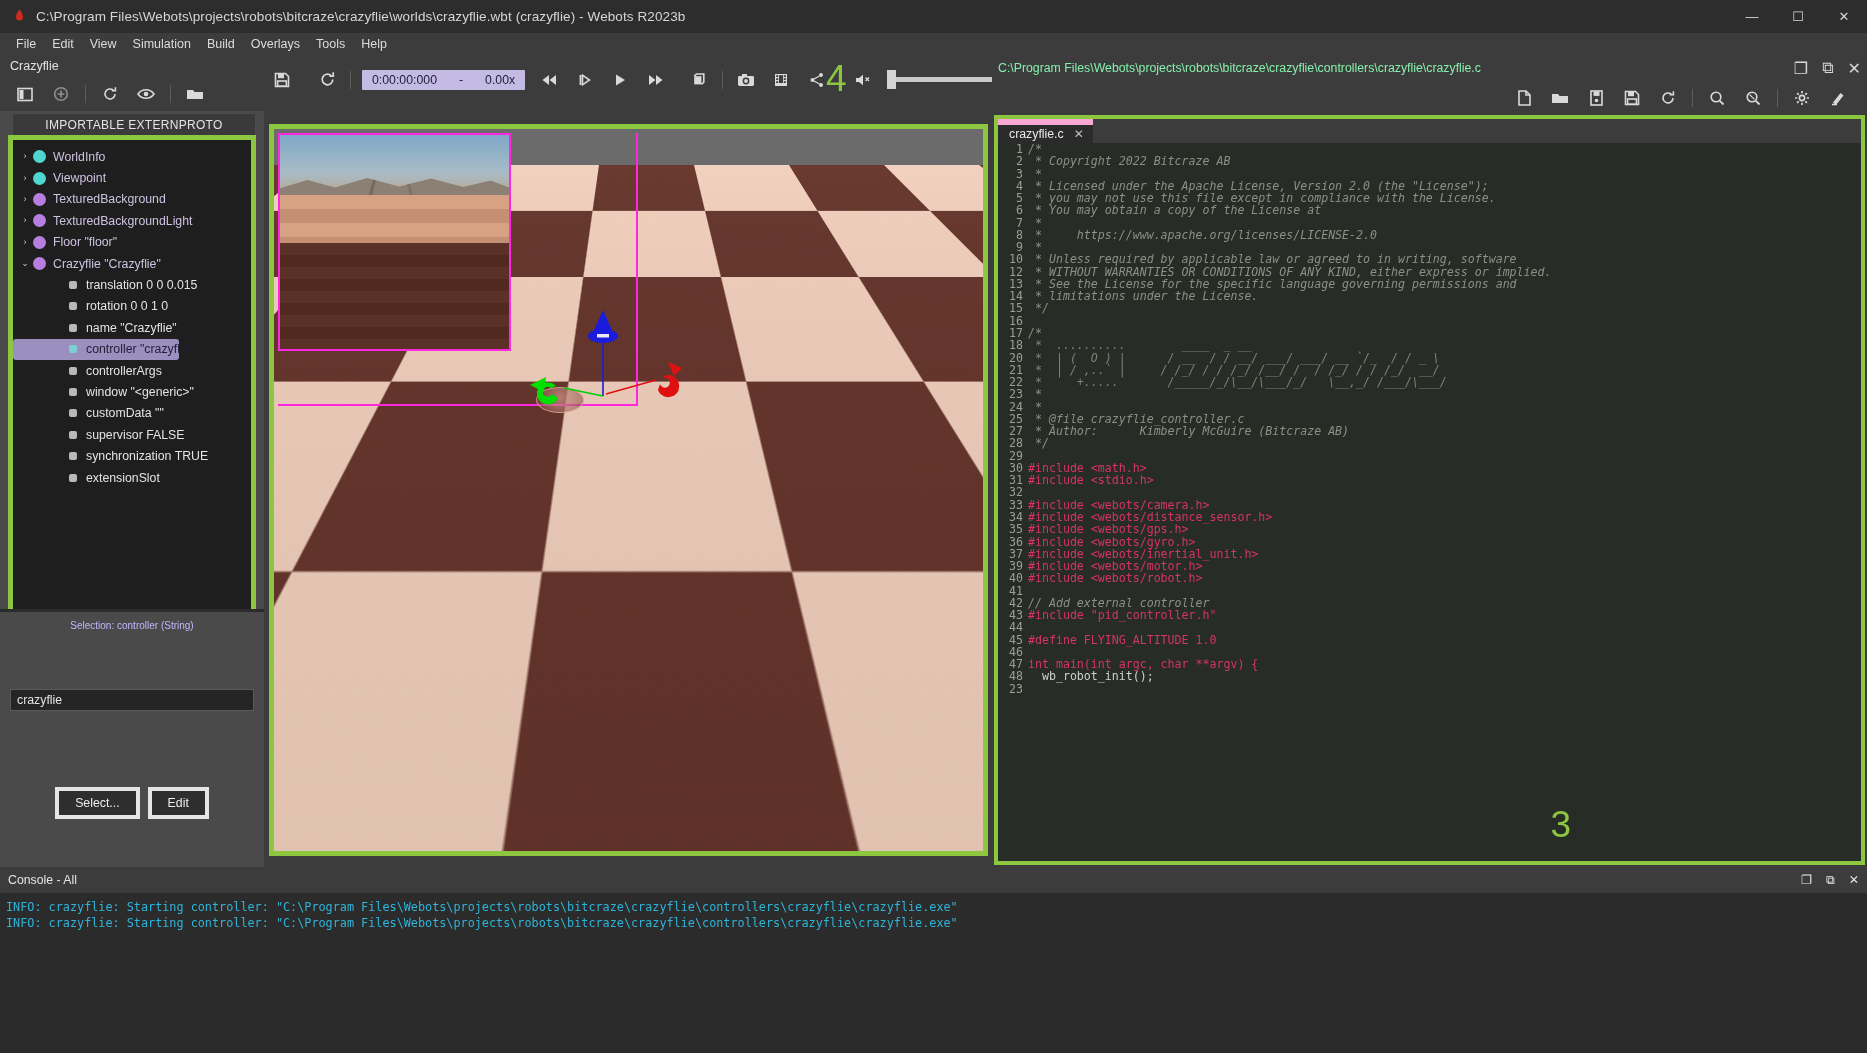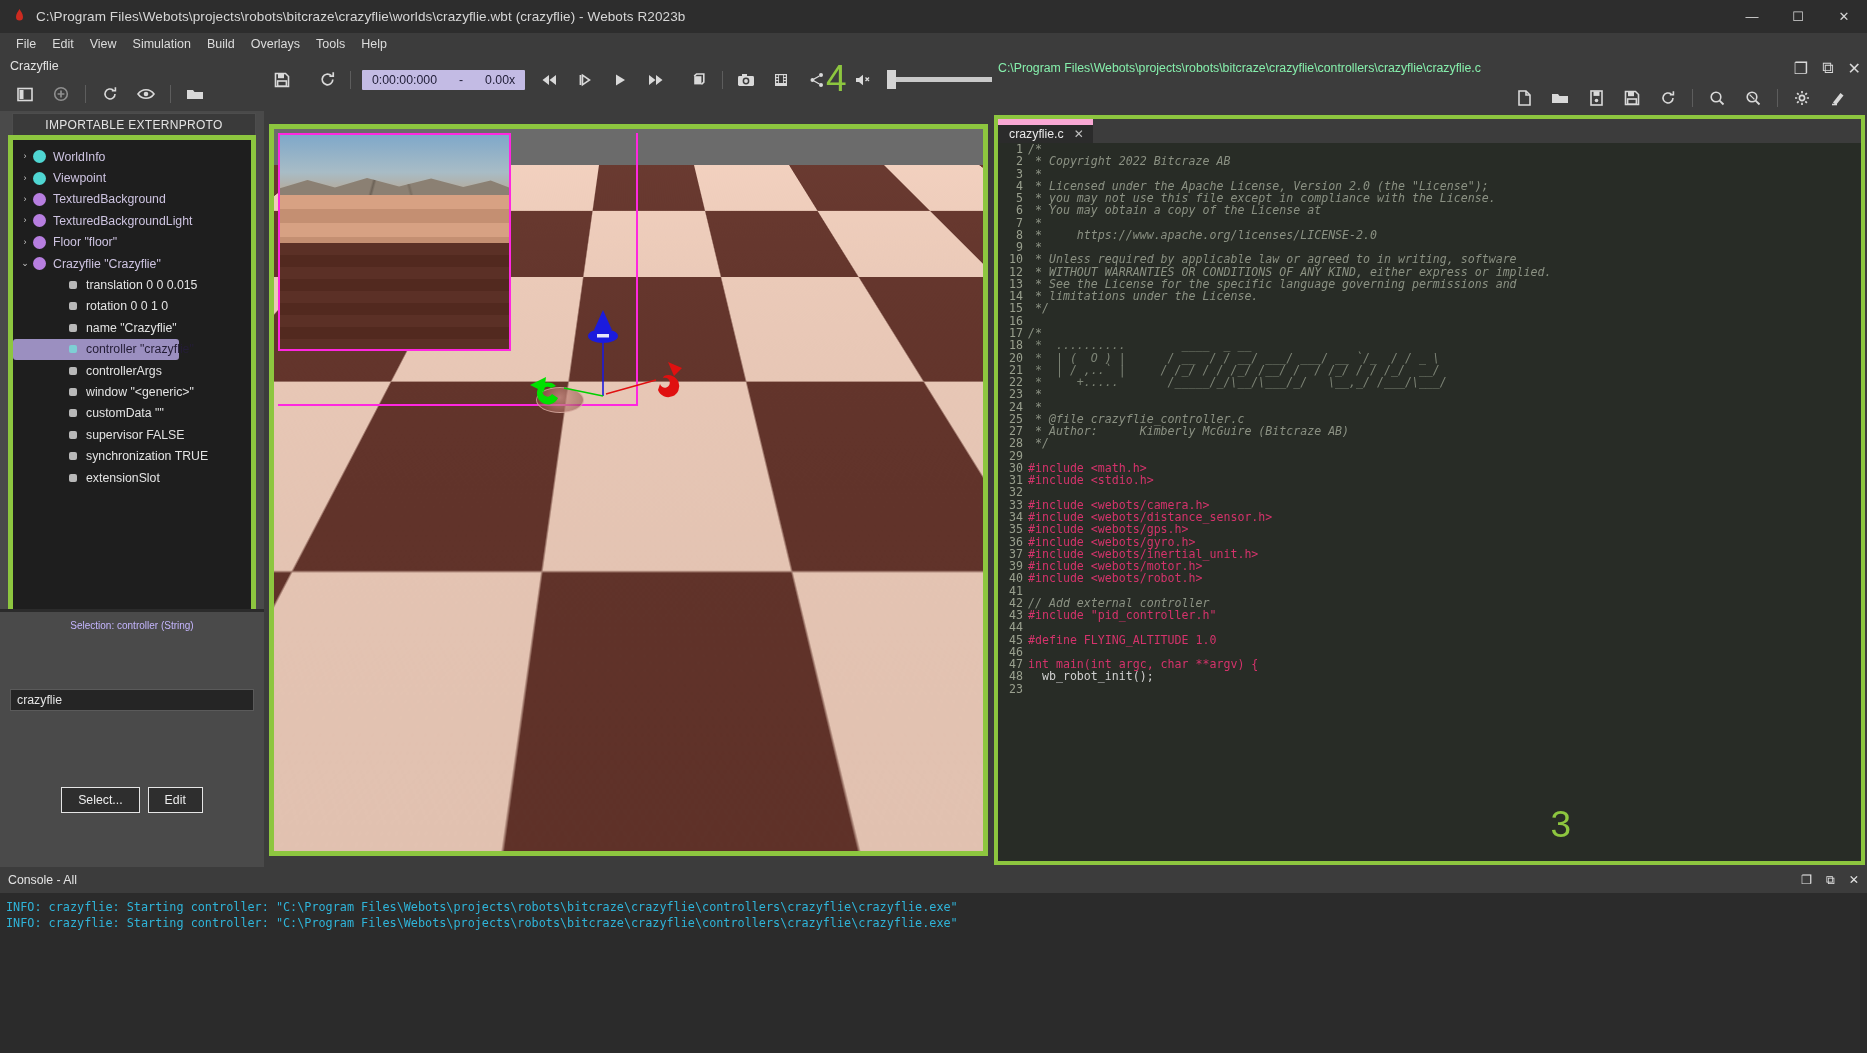--- a/index.html
+++ b/index.html
@@ -100,21 +100,21 @@
   .field-input {
     position: absolute; left: 10px; top: 77px; width: 244px; height: 22px;
     background: #252525; border: 1px solid #5a5a5a; color: #e4e4e4;
     font-size: 12.3px; padding: 0 6px; font-family: "Liberation Sans", sans-serif;
   }
   .field-buttons {
     position: absolute; left: 0; top: 175px; width: 264px;
     display: flex; justify-content: center; gap: 8px;
   }
   .fbtn {
-    background: #2e2e2e; border: 1px solid #e5e5e5; color: #ededed;
+    background: #2e2e2e; border: 4px solid #e5e5e5; color: #ededed;
     font-size: 12.3px; padding: 5px 16px; font-family: "Liberation Sans", sans-serif;
   }
 
   
   .sim-toolbar {
     position: absolute; left: 264px; top: 55px; width: 728px; height: 49px;
     background: #3c3c3c; display: flex; align-items: center;
   }
   .sim-toolbar .tbtn { width: 40px; height: 36px; }
   .time-field {

